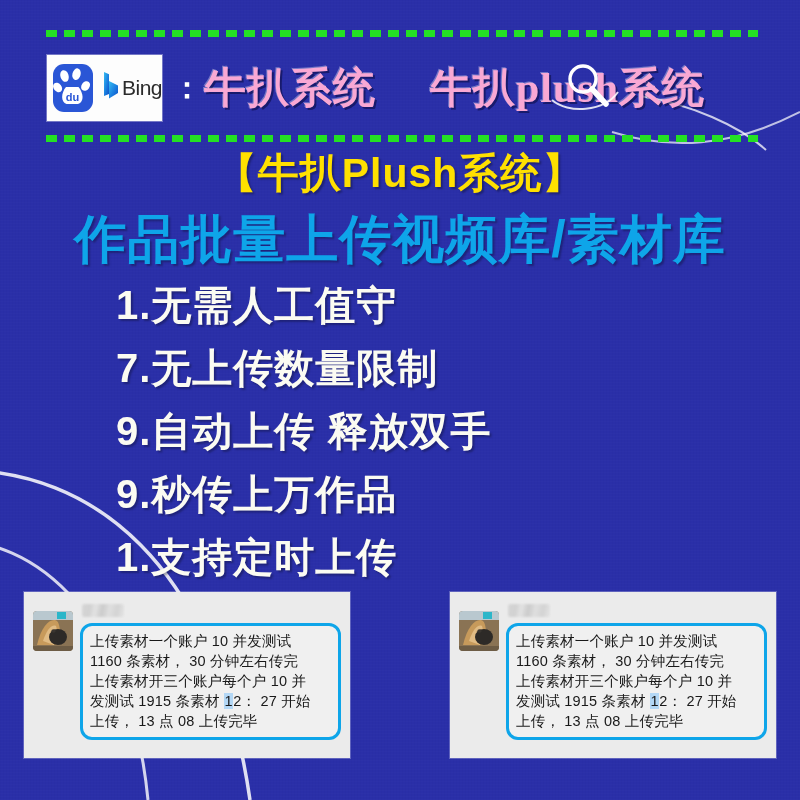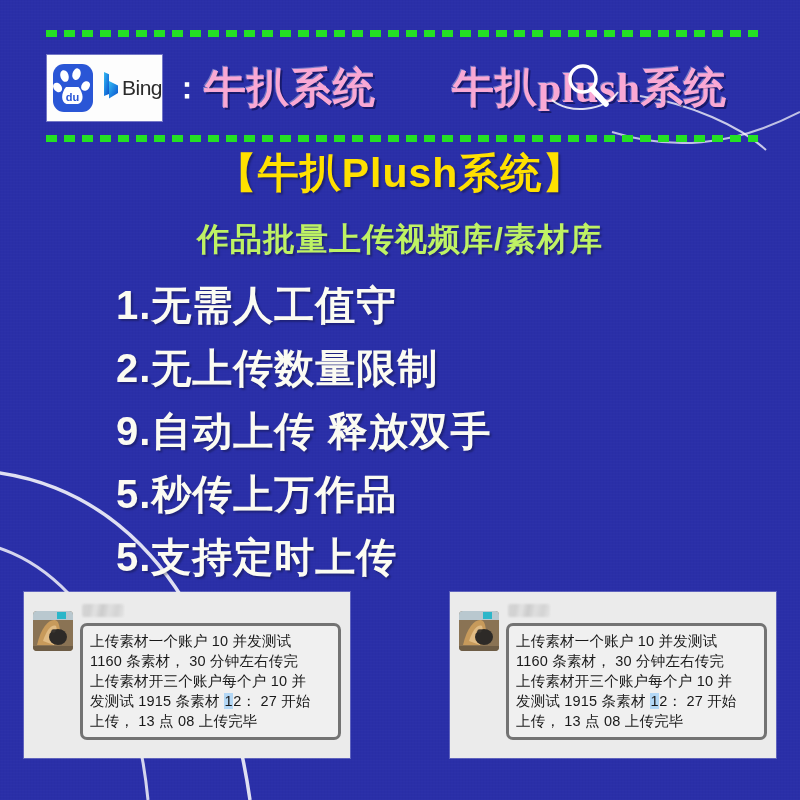--- a/index.html
+++ b/index.html
@@ -118,21 +118,21 @@
     font-weight: 700;
     font-size: 42px;
     color: #f9a8d4;
     letter-spacing: 1px;
     white-space: nowrap;
     text-shadow:
       2px 2px 0 rgba(10,10,60,.55),
       -1px -1px 0 rgba(255,255,255,.35);
   }
   #header-title-left  { left: 204px; }
-  #header-title-right { left: 452px; }
+  #header-title-right { left: 430px; }
 
   #search-glass-icon {
     position: absolute;
     right: 18px;
     top: 50%;
     transform: translateY(-50%);
     width: 72px;
     height: 72px;
   }
 
@@ -153,22 +153,22 @@
     color: #ffe000;
     letter-spacing: 1px;
     line-height: 54px;
     text-shadow: 2px 2px 2px rgba(0,0,0,.30);
     white-space: nowrap;
   }
 
   #subtitle {
     font-family: "Liberation Sans", "DejaVu Sans", sans-serif;
     font-weight: 700;
-    font-size: 32px;
-    color: #bef264;
+    font-size: 52px;
+    color: #0ea5e9;
     line-height: 62px;
     letter-spacing: 1px;
     text-shadow: 2px 2px 2px rgba(0,0,0,.28);
     white-space: nowrap;
     margin-top: 8px;
   }
 
   #feature-list {
     list-style: none;
     margin-top: 4px;
@@ -226,24 +226,24 @@
     margin: 2px 0 6px 2px;
     border-radius: 2px;
     background: linear-gradient(100deg,
         #d6d6d6 0%, #cfcfcf 18%, #e2e2e2 32%,
         #c9c9c9 48%, #dedede 64%, #d2d2d2 82%, #e4e4e4 100%);
     filter: blur(1.1px);
     opacity: .92;
   }
 
   .card-message {
-    border: 3px solid #737373;
+    border: 3px solid #0ea5e9;
     background: #f0f0f0;
     padding: 5px 7px 6px 7px;
-    border-radius: 7px;
+    border-radius: 12px;
   }
 
   .msg-line {
     font-family: "Liberation Sans", "DejaVu Sans", sans-serif;
     font-size: 14.5px;
     line-height: 20px;
     color: #191919;
     white-space: nowrap;
     letter-spacing: .2px;
   }
@@ -312,24 +312,24 @@
     </svg>
   </div>
 
   <div id="content">
     <div id="main-title">【牛扒Plush系统】</div>
 
     <div id="subtitle">作品批量上传视频库/素材库</div>
 
     <ul id="feature-list">
       <li>1.无需人工值守</li>
-      <li>2.无上传数量限制</li>
+      <li>7.无上传数量限制</li>
       <li>9.自动上传 释放双手</li>
-      <li>5.秒传上万作品</li>
-      <li>5.支持定时上传</li>
+      <li>9.秒传上万作品</li>
+      <li>1.支持定时上传</li>
     </ul>
   </div>
 
   <div id="proof-cards">
 
     <div class="proof-card">
       <div class="card-avatar">
         <svg width="40" height="40" viewBox="0 0 40 40" aria-hidden="true">
           <rect width="40" height="40" fill="#8a7354"></rect>
           <rect x="0" y="0" width="40" height="9" fill="#b9c8cf"></rect>

